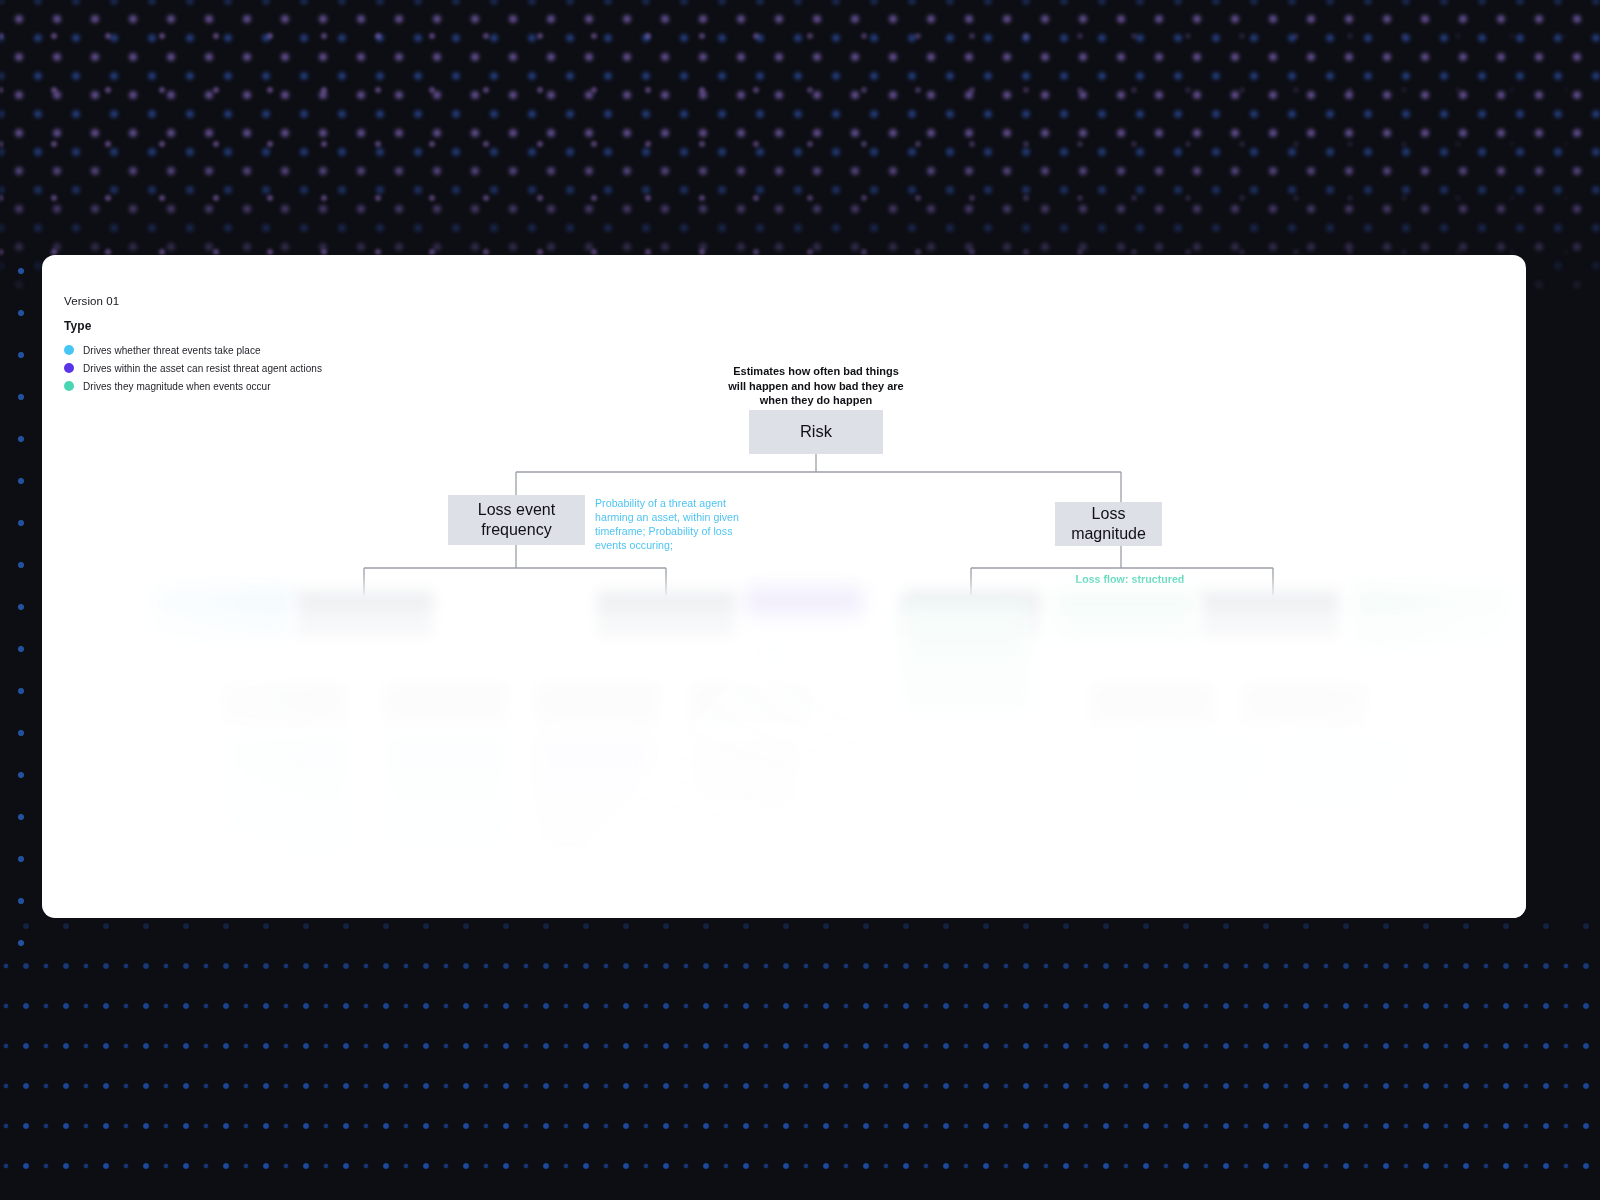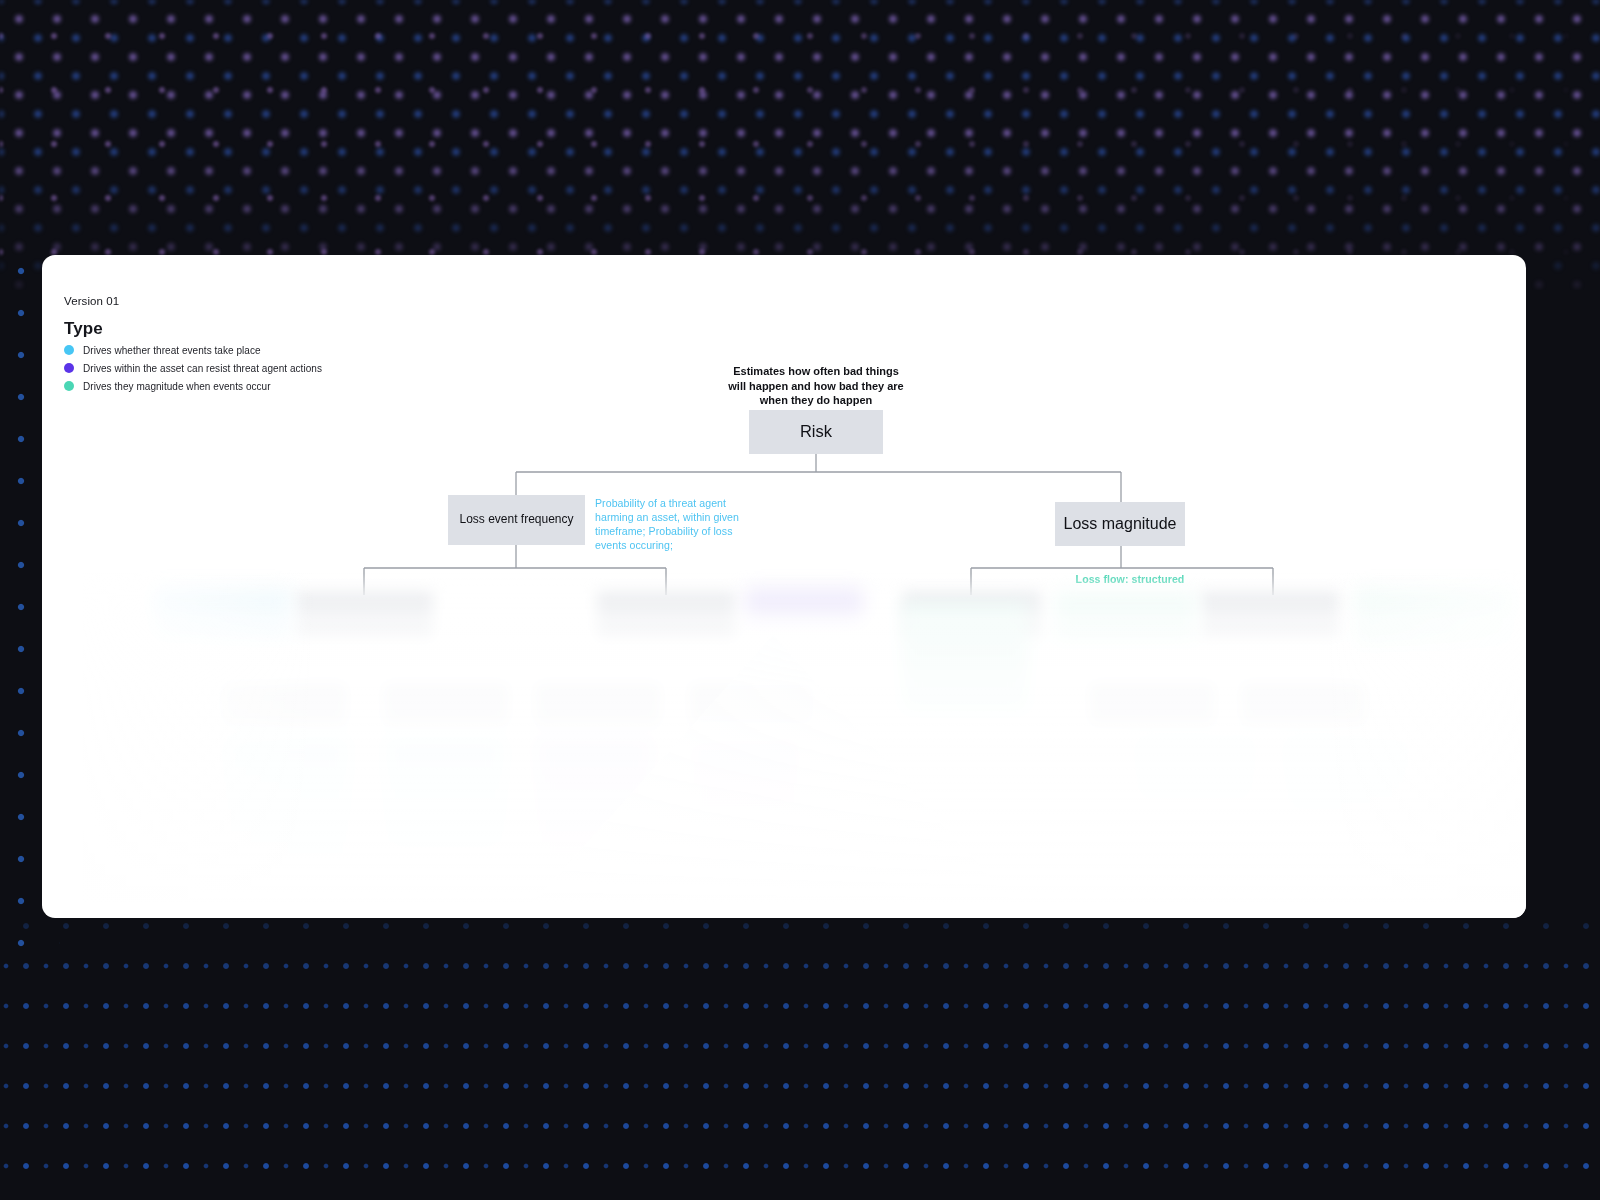--- a/index.html
+++ b/index.html
@@ -57,21 +57,21 @@
     position:absolute; left:42px; top:255px; width:1484px; height:663px;
     background:#ffffff; border-radius:13px; overflow:hidden;
   }
 
   .version {
     position:absolute; left:22px; top:40px;
     font-size:11.5px; font-weight:400; color:#15161c; letter-spacing:0.1px;
   }
   .type-label {
     position:absolute; left:22px; top:64px;
-    font-size:17px; font-weight:700; color:#15161c; letter-spacing:0.1px;
+    font-size:12px; font-weight:700; color:#15161c; letter-spacing:0.1px;
   }
   .legend { position:absolute; left:22px; top:86px; }
   .legend-row { display:flex; align-items:center; height:18px; margin-bottom:0px; }
   .legend-dot { width:10px; height:10px; border-radius:50%; margin-right:9px; flex:0 0 auto; }
   .legend-text { font-size:10px; color:#1d1e25; letter-spacing:0.05px; white-space:nowrap; }
 
   .title {
     position:absolute; left:0; top:40px; width:100%; text-align:center;
     font-size:23px; font-weight:700; color:#0e0f14; letter-spacing:0.3px;
   }
@@ -79,22 +79,22 @@
   
   .diagram { position:absolute; left:0; top:0; width:1484px; height:663px;margin-left:41px; }
   svg.lines { position:absolute; left:0; top:0; width:1484px; height:663px; pointer-events:none; }
 
   .node {
     position:absolute; background:#dde0e6;
     display:flex; align-items:center; justify-content:center; text-align:center;
     color:#101116; line-height:1.28;
   }
   .node-risk { left:666px; top:155px; width:134px; height:44px; font-size:16.5px; }
-  .node-lef  { left:365px; top:240px; width:137px; height:50px; font-size:12px; }
-  .node-lm   { left:972px; top:247px; width:130px; height:44px; font-size:16px; }
+  .node-lef  { left:365px; top:240px; width:137px; height:50px; font-size:16px; }
+  .node-lm   { left:972px; top:247px; width:107px; height:44px; font-size:16px; }
 
   .annot {
     position:absolute; font-size:10.6px; line-height:1.32; letter-spacing:0.05px;
   }
   .annot-lef { left:512px; top:242px; width:146px; }
   .annot-lm  { left:1118px; top:242px; width:148px; }
   .annot-flow{ left:972px; top:318px; width:150px; text-align:center; }
 
   .risk-caption {
     position:absolute; left:640px; top:109px; width:186px;

